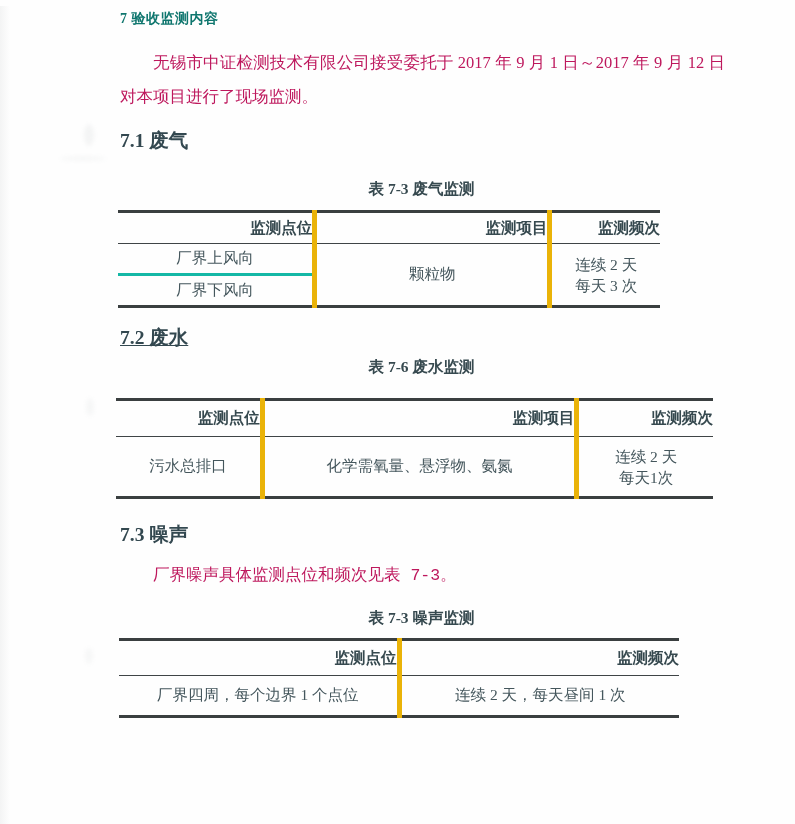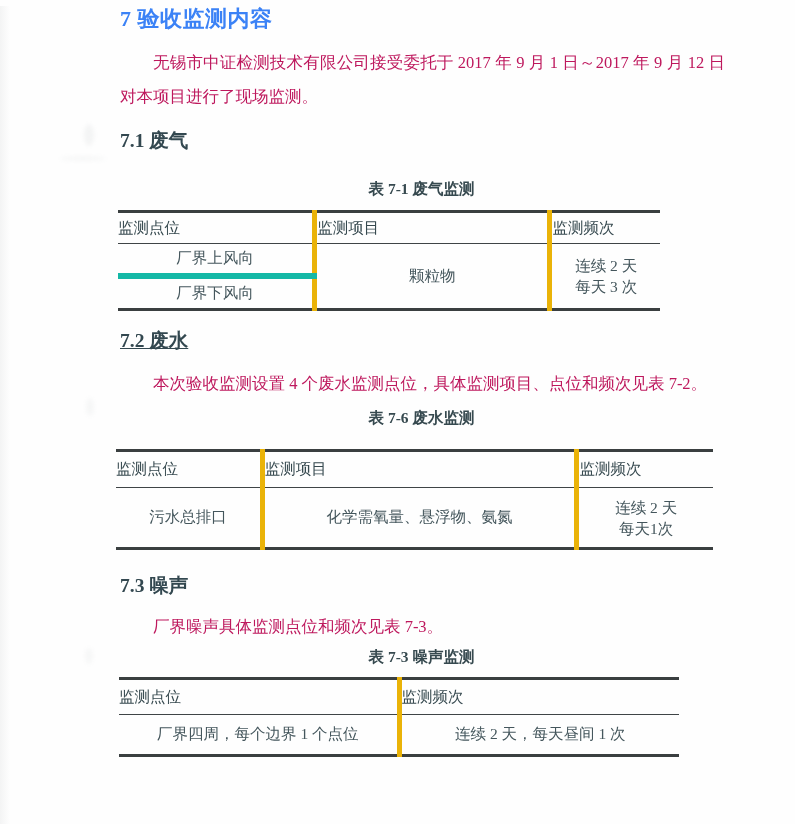--- a/index.html
+++ b/index.html
@@ -15,24 +15,24 @@
     position: relative;
     overflow: hidden;
   }
   .page {
     position: relative;
     width: 795px;
     height: 824px;
   }
   .h1 {
     margin: 6px 72px 0 120px;
-    font-size: 22px;
+    font-size: 14px;
     line-height: 26px;
     font-weight: bold;
-    color: #3b82f6;
+    color: #0f766e;
     letter-spacing: 0.5px;
   }
   .h2 {
     margin: 0 72px 0 120px;
     font-size: 19.5px;
     line-height: 23px;
     font-weight: bold;
     color: #334850;
   }
   .h2-71 { margin-top: 15px; }
@@ -41,62 +41,62 @@
   .para {
     margin: 14px 70px 0 120px;
     font-size: 16.5px;
     line-height: 34px;
     text-indent: 2em;
     text-align: justify;
     color: #be185d;
   }
   .para-71 { margin-top: 13px; line-height: 33px; }
   .para-72 { margin-top: 15px; line-height: 33px; }
-  .para-73 { margin-top: 13px; line-height: 33px; }
+  .para-73 { margin-top: 13px; line-height: 33px; font-family: Liberation Mono, monospace; }
   .tcaption {
     margin: 0 72px 0 120px;
     text-align: center;
     font-size: 15.5px;
     font-weight: bold;
     color: #36494f;
   }
   .cap-t1 { margin-top: 27px; }
   .cap-t2 { margin-top: 8px; }
-  .cap-t3 { margin-top: 4px; }
+  .cap-t3 { margin-top: 16px; }
   table.mtable {
     border-collapse: collapse;
     table-layout: fixed;
     border-top: 3px solid #3a3f40;
     border-bottom: 3px solid #3a3f40;
     font-size: 15.5px;
     color: #44565c;
   }
   table.mtable th {
-    font-weight: normal;
+    font-weight: bold;
     color: #36494f;
-    text-align: left;
+    text-align: right;
     border-bottom: 1.5px solid #3f4446;
     padding: 0;
   }
   table.mtable td {
     text-align: center;
     padding: 0;
   }
   table.mtable th + th,
   table.mtable td.vline {
     border-left: 5px solid #eab308;
   }
   
   #table-7-1 {
     margin: 10px 0 0 118px;
     width: 542px;
   }
   #table-7-1 th { height: 30px; }
   #table-7-1 td { height: 29px; }
-  #table-7-1 .row-sep { border-bottom: 6px solid #14b8a6; text-align: center; }
+  #table-7-1 .row-sep { border-bottom: 3px solid #14b8a6; text-align: center; }
   
   #table-7-2 {
     margin: 20px 0 0 116px;
     width: 597px;
   }
   #table-7-2 th { height: 35px; }
   #table-7-2 td { height: 59px; }
   
   #table-7-3 {
     margin: 9px 0 0 119px;
@@ -132,21 +132,21 @@
   <div class="smudge s1"></div>
   <div class="smudge s2"></div>
   <div class="smudge s3"></div>
   <div class="smudge s4"></div>
 
   <div class="h1">7 验收监测内容</div>
 
   <p class="para">无锡市中证检测技术有限公司接受委托于 2017 年 9 月 1 日～2017 年 9 月 12 日对本项目进行了现场监测。</p>
 
   <div class="h2 h2-71">7.1 废气</div>
-  <div class="tcaption cap-t1">表 7-1 废气监测</div>
+  <div class="tcaption cap-t1">表 7-3 废气监测</div>
 
   <table class="mtable" id="table-7-1">
     <colgroup>
       <col style="width:36.3%">
         <col style="width:43.4%">
         <col style="width:20.3%">
     </colgroup>
     <tbody>
         <tr>
       <th>监测点位</th>
@@ -161,21 +161,20 @@
         <span class="freq-line">每天 3 次</span>
       </td>
     </tr>
     <tr>
       <td>厂界下风向</td>
     </tr>
   </tbody>
     </table>
 
   <div class="h2 h2-72">7.2 废水</div>
-  <p class="para para-72">本次验收监测设置 4 个废水监测点位，具体监测项目、点位和频次见表 7-2。</p>
   <div class="tcaption cap-t2">表 7-6 废水监测</div>
 
   <table class="mtable" id="table-7-2">
     <colgroup>
       <col style="width:24.5%">
         <col style="width:52.7%">
         <col style="width:22.8%">
     </colgroup>
     <tbody>
         <tr>

